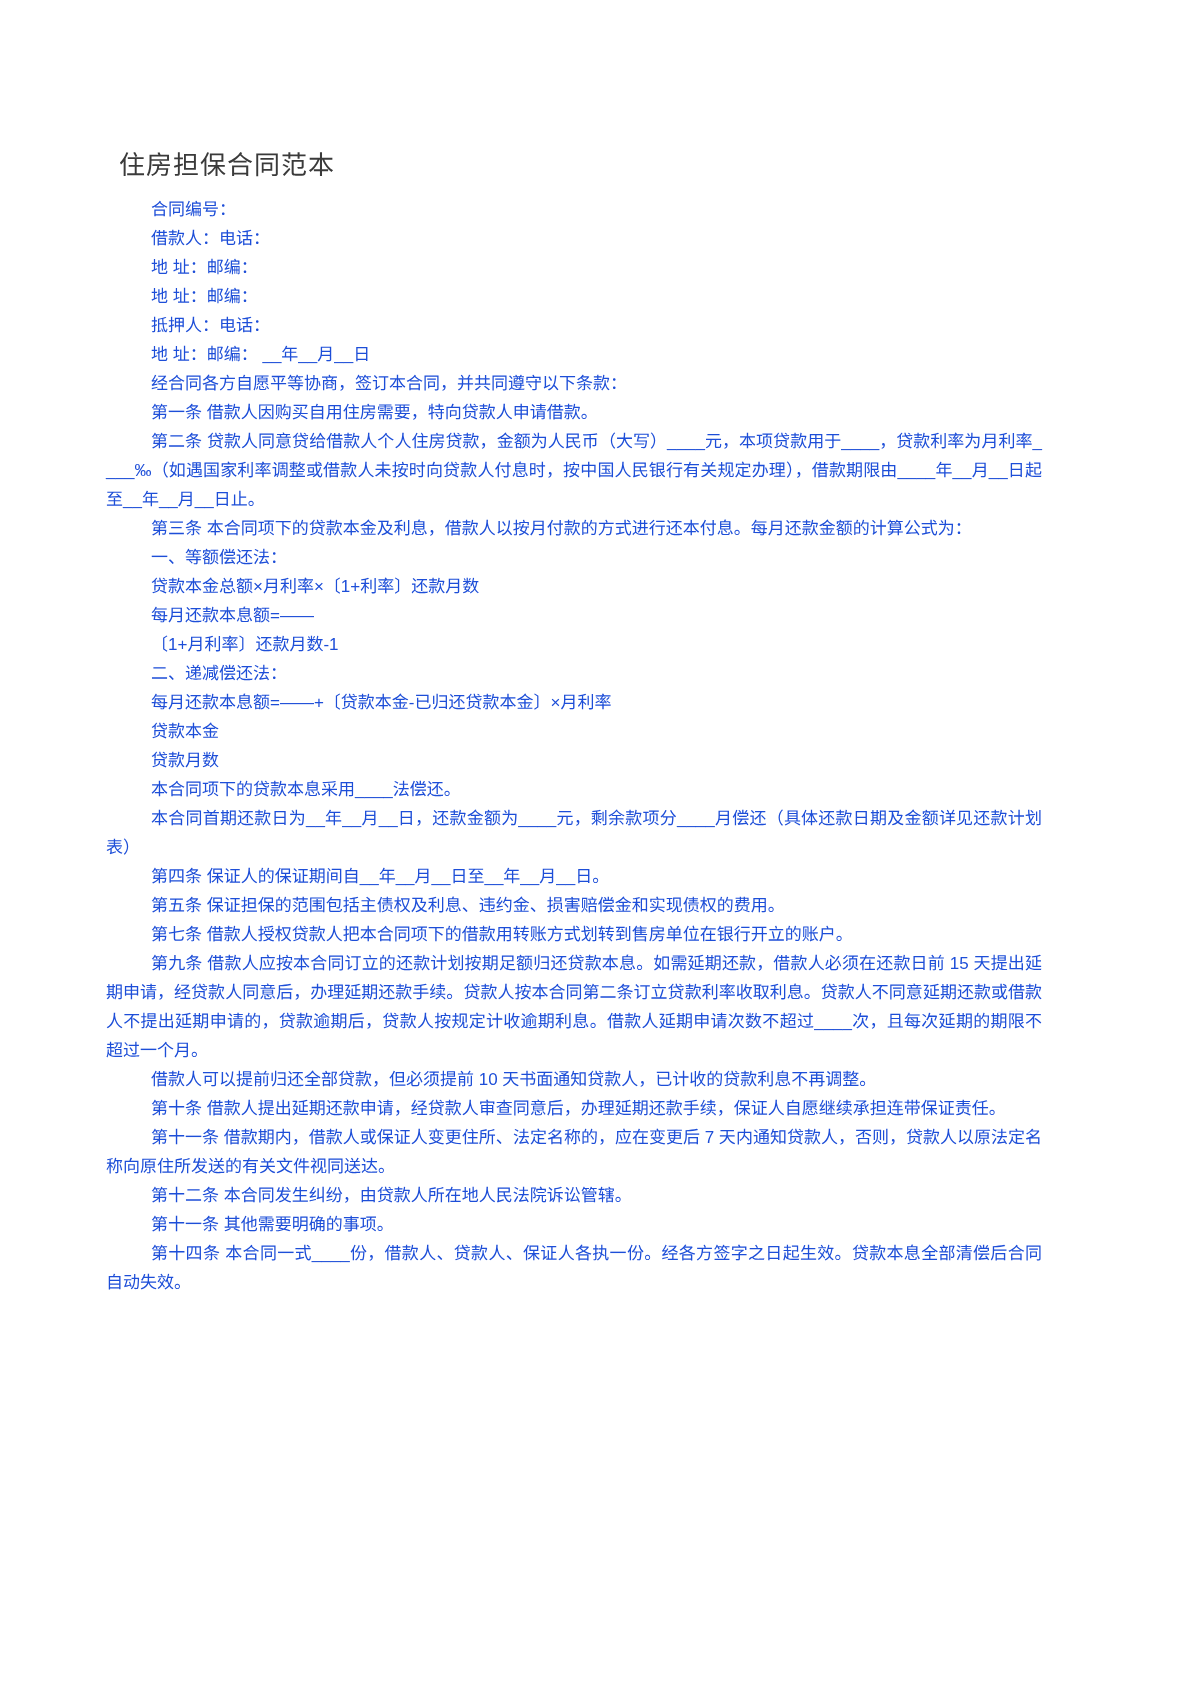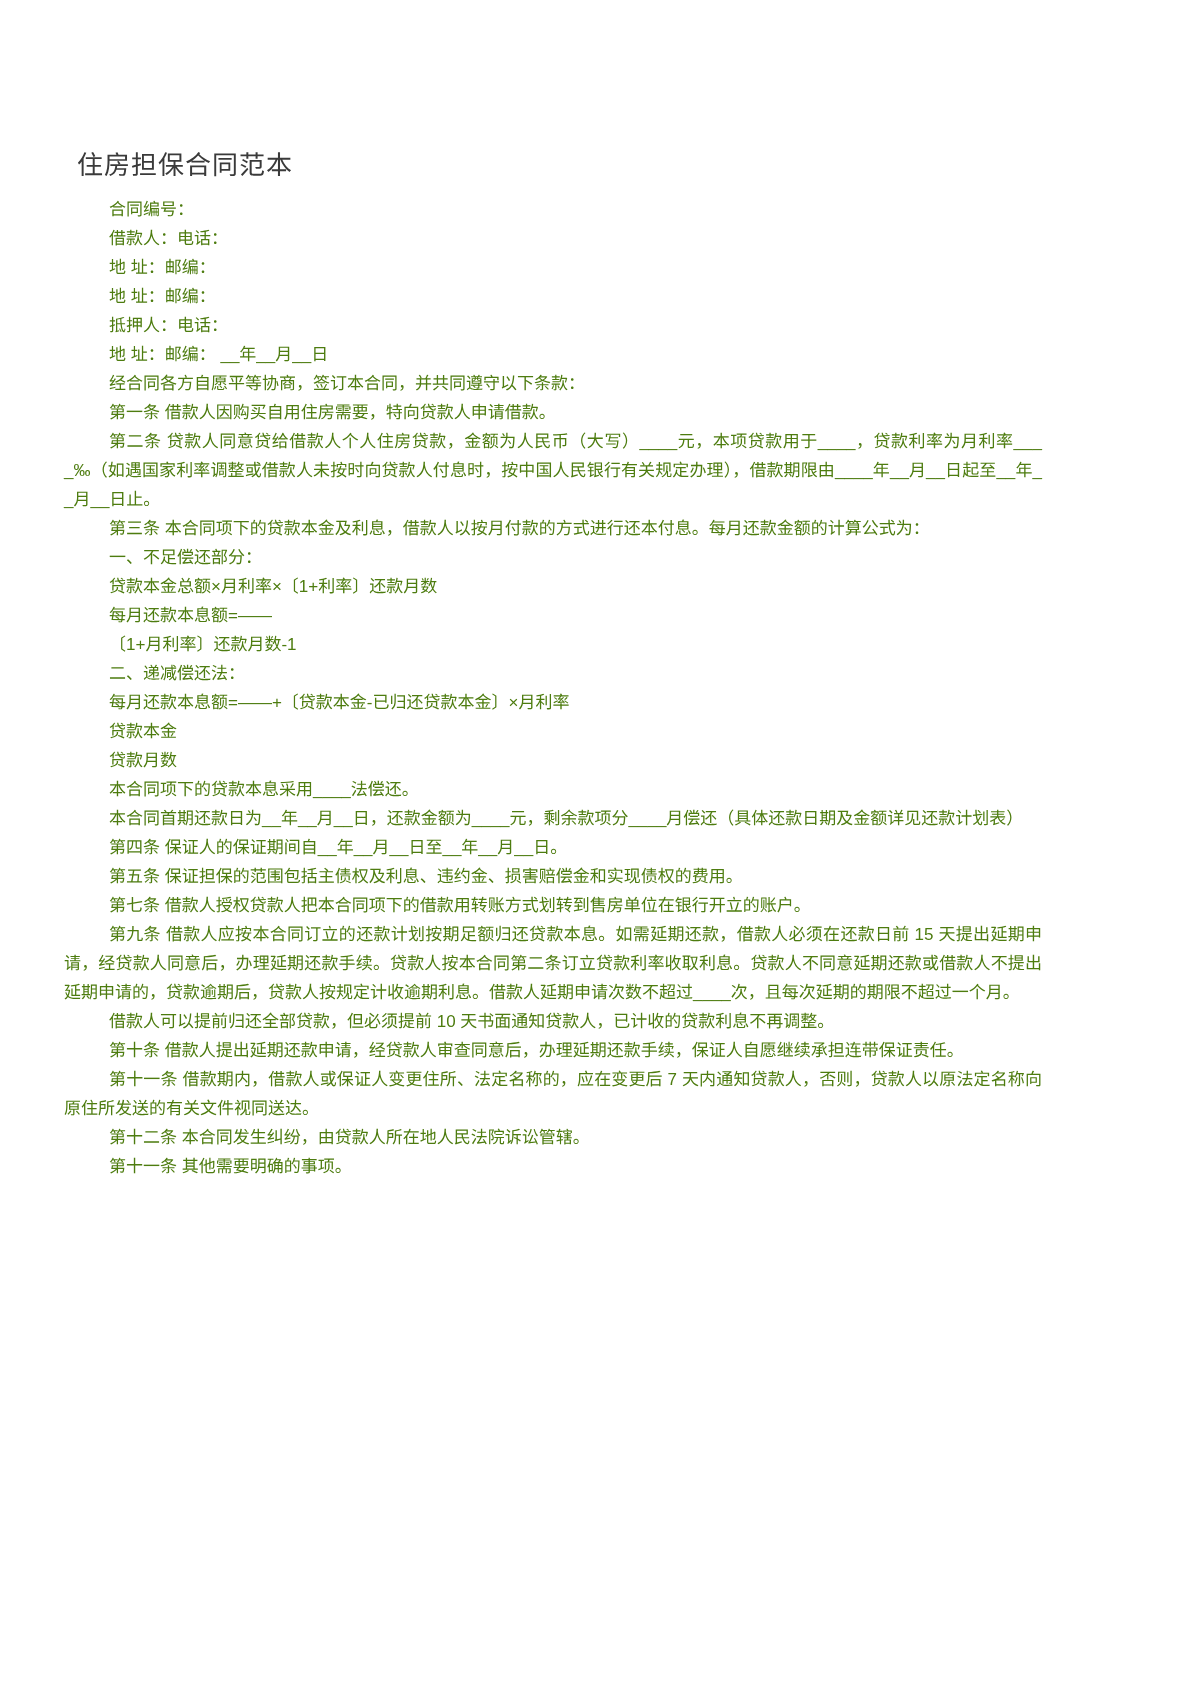--- a/index.html
+++ b/index.html
@@ -11,38 +11,38 @@
   body {
     width: 1190px;
     height: 1683px;
     overflow: hidden;
     font-family: "Liberation Sans", sans-serif;
   }
   .page {
     box-sizing: border-box;
     width: 1190px;
     height: 1683px;
-    padding: 150px 148px 0 64px;
+    padding: 150px 148px 0 106px;
     background: #ffffff;
   }
   .doc-title {
     font-family: "Liberation Serif", serif;
     font-weight: 400;
     font-size: 26px;
     line-height: 32px;
     letter-spacing: 1px;
     color: #3a3a3a;
     margin: 0 0 13px 13px;
     text-indent: 0;
   }
   .doc-body p {
     margin: 0;
     font-size: 17px;
     line-height: 29px;
-    color: #4d7c0f;
+    color: #1d4ed8;
     text-align: justify;
     text-indent: 45px;
     word-break: break-all;
     font-family: "Liberation Sans", sans-serif;
   }
 </style>
 </head>
 <body>
 
 <div class="page">
@@ -51,33 +51,34 @@
       <p>合同编号：</p>
       <p>借款人：电话：</p>
       <p>地 址：邮编：</p>
       <p>地 址：邮编：</p>
       <p>抵押人：电话：</p>
       <p>地 址：邮编： __年__月__日</p>
       <p>经合同各方自愿平等协商，签订本合同，并共同遵守以下条款：</p>
       <p>第一条 借款人因购买自用住房需要，特向贷款人申请借款。</p>
       <p>第二条 贷款人同意贷给借款人个人住房贷款，金额为人民币（大写）____元，本项贷款用于____，贷款利率为月利率____‰（如遇国家利率调整或借款人未按时向贷款人付息时，按中国人民银行有关规定办理），借款期限由____年__月__日起至__年__月__日止。</p>
       <p>第三条 本合同项下的贷款本金及利息，借款人以按月付款的方式进行还本付息。每月还款金额的计算公式为：</p>
-      <p>一、不足偿还部分：</p>
+      <p>一、等额偿还法：</p>
       <p>贷款本金总额×月利率×〔1+利率〕还款月数</p>
       <p>每月还款本息额=——</p>
       <p>〔1+月利率〕还款月数-1</p>
       <p>二、递减偿还法：</p>
       <p>每月还款本息额=——+〔贷款本金-已归还贷款本金〕×月利率</p>
       <p>贷款本金</p>
       <p>贷款月数</p>
       <p>本合同项下的贷款本息采用____法偿还。</p>
       <p>本合同首期还款日为__年__月__日，还款金额为____元，剩余款项分____月偿还（具体还款日期及金额详见还款计划表）</p>
       <p>第四条 保证人的保证期间自__年__月__日至__年__月__日。</p>
       <p>第五条 保证担保的范围包括主债权及利息、违约金、损害赔偿金和实现债权的费用。</p>
       <p>第七条 借款人授权贷款人把本合同项下的借款用转账方式划转到售房单位在银行开立的账户。</p>
       <p>第九条 借款人应按本合同订立的还款计划按期足额归还贷款本息。如需延期还款，借款人必须在还款日前 15 天提出延期申请，经贷款人同意后，办理延期还款手续。贷款人按本合同第二条订立贷款利率收取利息。贷款人不同意延期还款或借款人不提出延期申请的，贷款逾期后，贷款人按规定计收逾期利息。借款人延期申请次数不超过____次，且每次延期的期限不超过一个月。</p>
       <p>借款人可以提前归还全部贷款，但必须提前 10 天书面通知贷款人，已计收的贷款利息不再调整。</p>
       <p>第十条 借款人提出延期还款申请，经贷款人审查同意后，办理延期还款手续，保证人自愿继续承担连带保证责任。</p>
       <p>第十一条 借款期内，借款人或保证人变更住所、法定名称的，应在变更后 7 天内通知贷款人，否则，贷款人以原法定名称向原住所发送的有关文件视同送达。</p>
       <p>第十二条 本合同发生纠纷，由贷款人所在地人民法院诉讼管辖。</p>
       <p>第十一条 其他需要明确的事项。</p>
+      <p>第十四条 本合同一式____份，借款人、贷款人、保证人各执一份。经各方签字之日起生效。贷款本息全部清偿后合同自动失效。</p>
     </div>
 </div>
 
 </body></html>

